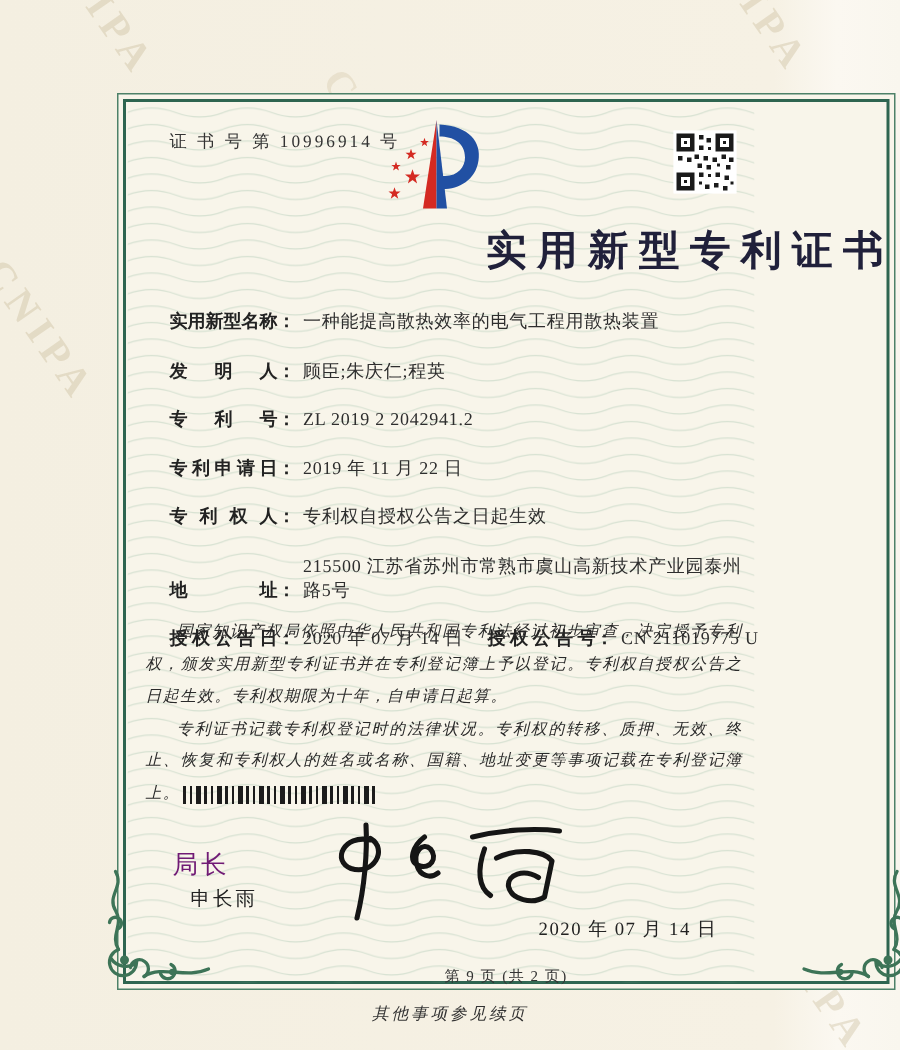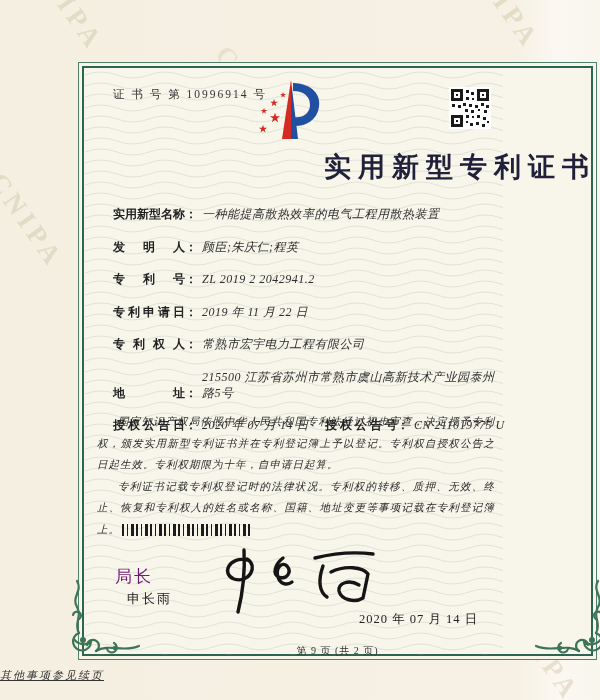--- a/index.html
+++ b/index.html
@@ -46,21 +46,21 @@
     font-size:27px;font-weight:bold;letter-spacing:7px;color:#20203a;
   }
 
   .fields{position:absolute;left:34px;top:143px;width:394px;font-size:12px;color:#2e2e2e;}
   .frow{margin-bottom:16.5px;display:flex;align-items:flex-end;line-height:16px;}
   .flabel{
     display:inline-block;width:72px;flex:0 0 72px;
     text-align:justify;text-align-last:justify;font-weight:600;color:#222;
   }
   .fcolon{flex:0 0 12px;font-weight:600;color:#222;}
-  .fvalue{margin-left:5px;max-width:300px;letter-spacing:0.5px;font-style:italic;}
+  .fvalue{margin-left:5px;max-width:300px;letter-spacing:0.5px;}
   .frow.grant .fvalue{max-width:none;}
   .pair2{margin-left:16px;display:flex;}
 
   .paras{
     position:absolute;left:18px;top:348px;width:398px;
     font-size:10.5px;line-height:21.5px;letter-spacing:1px;
     font-style:italic;color:#2a2a2a;text-align:justify;
   }
   .paras p{margin:0;text-indent:2em;}
 
@@ -76,22 +76,22 @@
   .issue-date{position:absolute;left:280px;top:548px;font-size:12.5px;color:#222;letter-spacing:1px;}
   .page-num{
     position:absolute;left:0;top:581px;width:100%;text-align:center;
     font-size:10px;color:#333;letter-spacing:1px;
   }
   .ornament{position:absolute;width:84px;height:84px;}
   .orn-left{left:-16px;top:516px;}
   .orn-right{right:-16px;top:516px;transform:scaleX(-1);}
 
   .cont-note{
-    position:absolute;left:0;top:668px;width:100%;
-    font-size:11px;font-style:italic;color:#333;letter-spacing:2px;text-decoration:underline;
+    position:absolute;left:0;top:668px;width:100%;text-align:center;
+    font-size:11px;font-style:italic;color:#333;letter-spacing:2px;
   }
 </style>
 </head>
 <body>
 
 <span class="wm">CNIPA</span>
 <span class="wm">CNIPA</span>
 <span class="wm">CNIPA</span>
 <span class="wm">CNIPA</span>
 <span class="wm">CNIPA</span>
@@ -185,21 +185,21 @@
       <span class="fvalue">ZL 2019 2 2042941.2</span>
     </div>
     <div class="frow">
       <span class="flabel">专利申请日</span>
         <span class="fcolon">：</span>
       <span class="fvalue">2019 年 11 月 22 日</span>
     </div>
     <div class="frow">
       <span class="flabel">专利权人</span>
         <span class="fcolon">：</span>
-      <span class="fvalue">常熟市宏宇电力工程有限公司</span>
+      <span class="fvalue">专利权自授权公告之日起生效</span>
     </div>
     <div class="frow">
       <span class="flabel">地址</span>
         <span class="fcolon">：</span>
       <span class="fvalue">215500 江苏省苏州市常熟市虞山高新技术产业园泰州路5号</span>
     </div>
     <div class="frow grant">
       <span class="flabel">授权公告日</span>
         <span class="fcolon">：</span>
       <span class="fvalue">2020 年 07 月 14 日</span>

